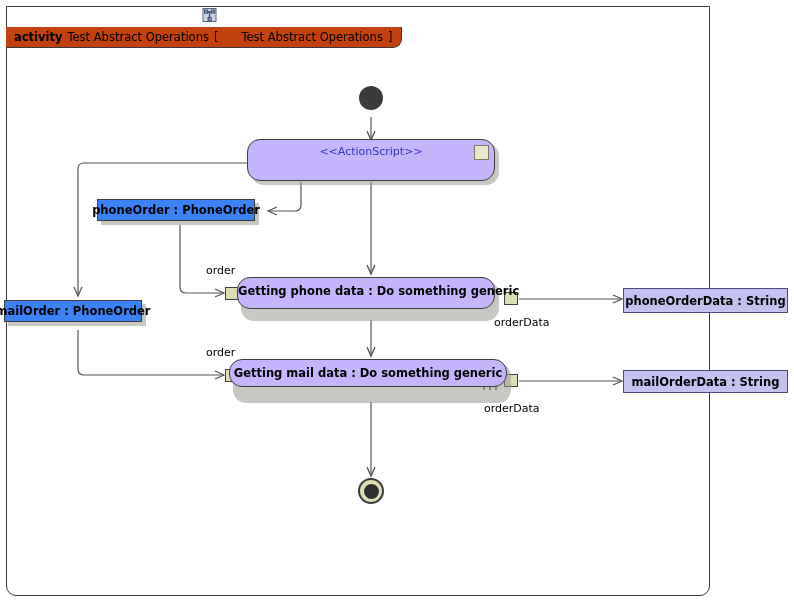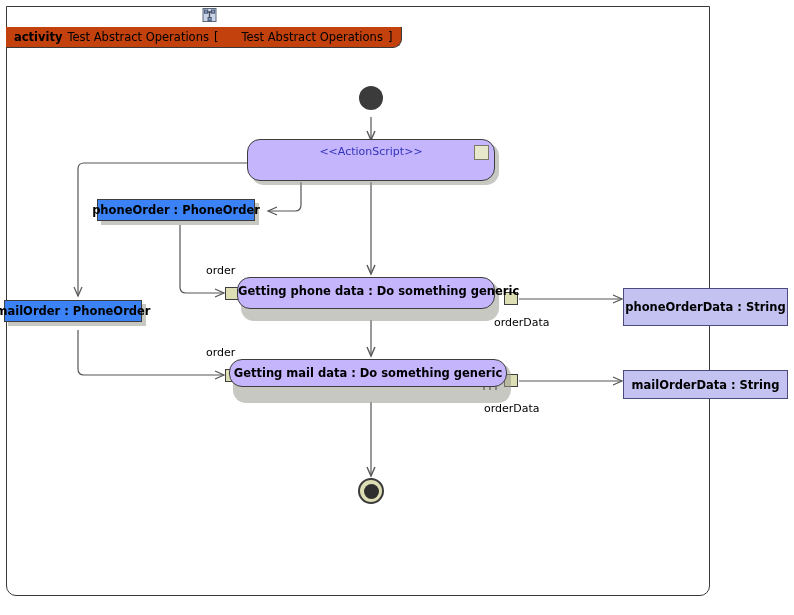--- a/index.html
+++ b/index.html
@@ -241,25 +241,25 @@
   <div class="title" style="top:6px;">Getting phone data : Do something generic</div>
 </div>
 
 <div class="pin" style="left:225px; top:369px; width:14px; height:13px;"></div>
 <div class="pin" style="left:504px; top:374px; width:14px; height:13px;"></div>
 <div class="shadow-box" style="left:233px; top:363px; width:278px; height:40px; border-radius:13px;"></div>
 <div class="action" style="left:229px; top:359px; width:278px; height:28px;">
   <div class="title" style="top:6px;">Getting mail data : Do something generic</div>
 </div>
 
-<div class="objnode data" style="left:623px; top:288px; width:165px; height:38px;">
+<div class="objnode data" style="left:623px; top:288px; width:165px; height:25px;">
   <span>phoneOrderData : String</span>
 </div>
 
-<div class="objnode data" style="left:623px; top:370px; width:165px; height:29px;">
+<div class="objnode data" style="left:623px; top:370px; width:165px; height:23px;">
   <span>mailOrderData : String</span>
 </div>
 
 <div class="final-outer" style="left:358px; top:478px;">
   <div class="final-inner" style="left:4px; top:4px;"></div>
 </div>
 
 <div class="edge-label" style="left:206px; top:264px;">order</div>
 <div class="edge-label" style="left:206px; top:346px;">order</div>
 <div class="edge-label" style="left:494px; top:316px;">orderData</div>

